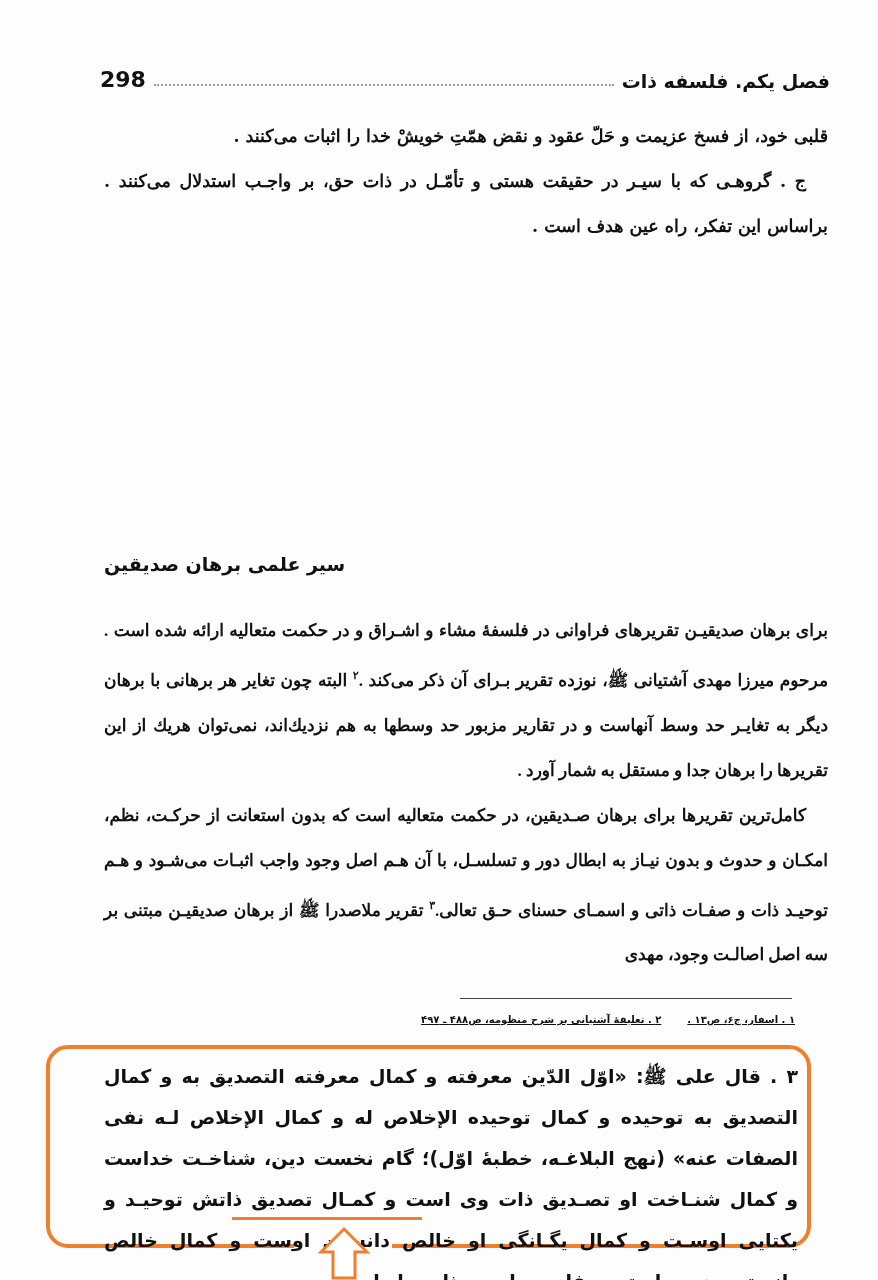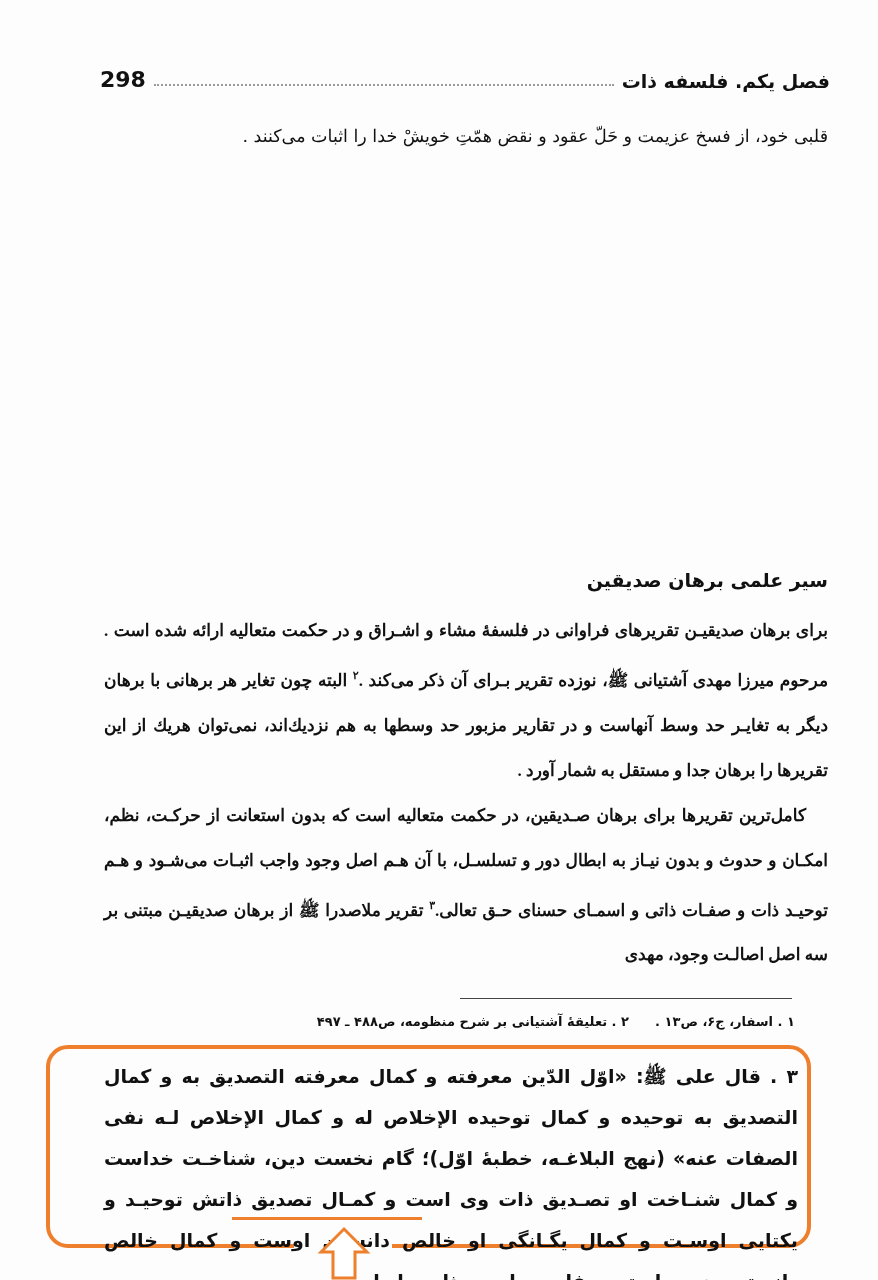--- a/index.html
+++ b/index.html
@@ -61,23 +61,23 @@
     .para {
       margin: 0;
     }
     .para.indent {
       text-indent: 22px;
     }
     .section-heading {
       position: absolute;
       left: 104px;
       width: 724px;
-      top: 569px;
-      direction: rtl;
-      text-align: right;
+      top: 553px;
+      direction: rtl;
+      text-align: left;
       font-family: "DejaVu Sans", sans-serif;
       font-weight: bold;
       font-size: 19px;
     }
     .bold-body {
       font-family: Liberation Serif, serif;
       font-weight: bold;
       font-size: 17px;
     }
     .sup {
@@ -94,22 +94,23 @@
     }
     .footnotes-top {
       position: absolute;
       left: 250px;
       top: 1014px;
       width: 545px;
       direction: rtl;
       text-align: right;
       font-family: "DejaVu Sans", sans-serif;
       font-weight: bold;
-      font-size: 13px;
+      font-size: 10px;
       white-space: nowrap;
+      text-decoration: underline;
     }
     .footnotes-top .fn-gap {
       display: inline-block;
       width: 26px;
     }
     .annotation-box {
       position: absolute;
       left: 46px;
       top: 1045px;
       width: 765px;
@@ -159,22 +160,23 @@
 <body>
 
 <div class="page">
 
   <div class="header">
     <span class="chapter-title">فصل یکم. فلسفه ذات</span>
     <span class="header-dots"></span>
     <span class="page-number">298</span>
   </div>
 
-  <div class="body-text" style="top:114px;">
+  <div class="body-text" style="top:114px;font-weight:bold;">
     <p class="para">قلبی خود، از فسخ عزیمت و حَلّ عقود و نقض همّتِ خویشْ خدا را اثبات می‌کنند .</p>
+    <p class="para indent">ج . گروهـی که با سیـر در حقیقت هستی و تأمّـل در ذات حق، بر واجـب استدلال می‌کنند . براساس این تفکر، راه عین هدف است .</p>
   </div>
 
   <div class="section-heading">سیر علمی برهان صدیقین</div>
 
   <div class="body-text bold-body" style="top:608px;">
     <p class="para"><span>برای برهان صدیقیـن تقریرهای فراوانی در فلسفهٔ مشاء و اشـراق و در حکمت متعالیه ارائه شده است . مرحوم میرزا مهدی آشتیانی ﷺ، نوزده تقریر بـرای آن ذکر می‌کند .</span><span class="sup">۲</span><span> البته چون تغایر هر برهانی با برهان دیگر به تغایـر حد وسط آنهاست و در تقاریر مزبور حد وسطها به هم نزدیك‌اند، نمی‌توان هریك از این تقریرها را برهان جدا و مستقل به شمار آورد .</span></p>
     <p class="para indent"><span>کامل‌ترین تقریرها برای برهان صـدیقین، در حکمت متعالیه است که بدون استعانت از حرکـت، نظم، امکـان و حدوث و بدون نیـاز به ابطال دور و تسلسـل، با آن هـم اصل وجود واجب اثبـات می‌شـود و هـم توحیـد ذات و صفـات ذاتی و اسمـای حسنای حـق تعالی.</span><span class="sup">۳</span><span> تقریر ملاصدرا ﷺ از برهان صدیقیـن مبتنی بر سه اصل اصالـت وجود، مهدی</span></p>
   </div>
 
   <div class="footnote-rule"></div>

